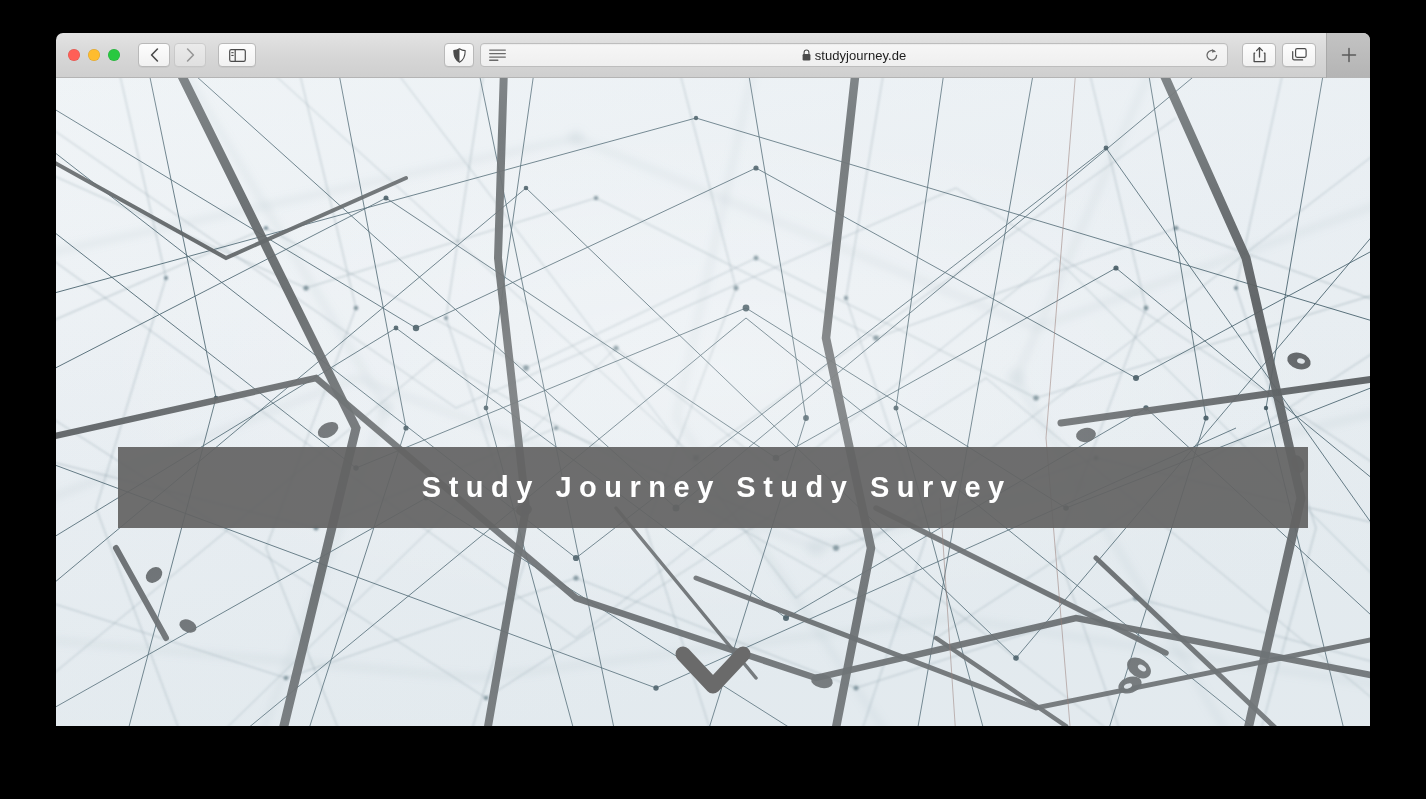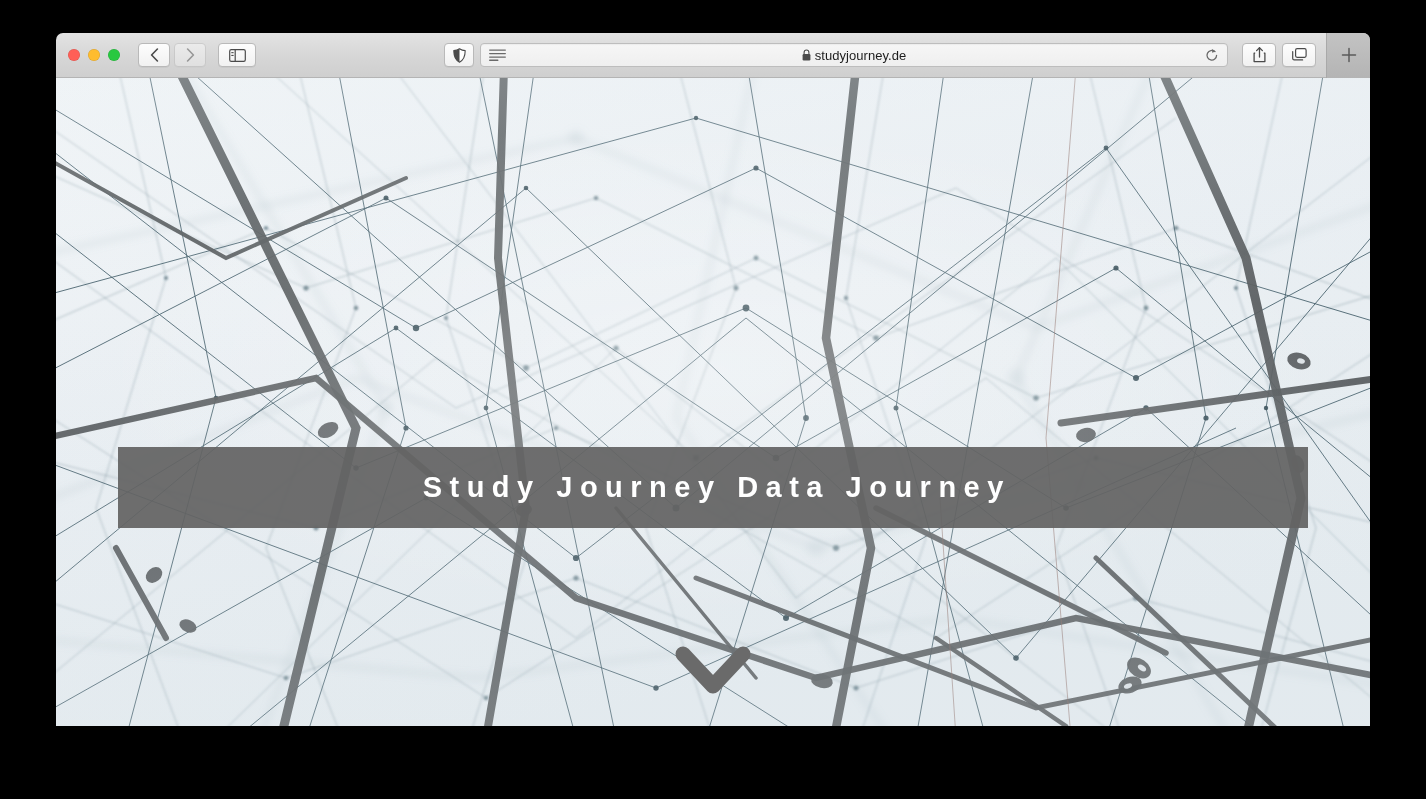--- a/index.html
+++ b/index.html
@@ -479,20 +479,20 @@
 
       <g stroke="#8b6a63" stroke-opacity="0.55" fill="none" stroke-width="1">
         <path d="M1020 -10 L990 360 L1015 660"></path>
         <path d="M884 420 L900 660"></path>
       </g>
     </svg>
 
     <div class="hero-vignette"></div>
 
     <div class="title-banner">
-      <h1>Study Journey Data Journey</h1>
+      <h1>Study Journey Study Survey</h1>
     </div>
 
     <svg class="scroll-chevron" viewBox="0 0 76 50">
       <path d="M8 8 L38 40 L68 8" fill="none" stroke="#6a6a6a" stroke-width="15" stroke-linecap="round" stroke-linejoin="round"></path>
     </svg>
   </div>
 </div>
 
 </body></html>

